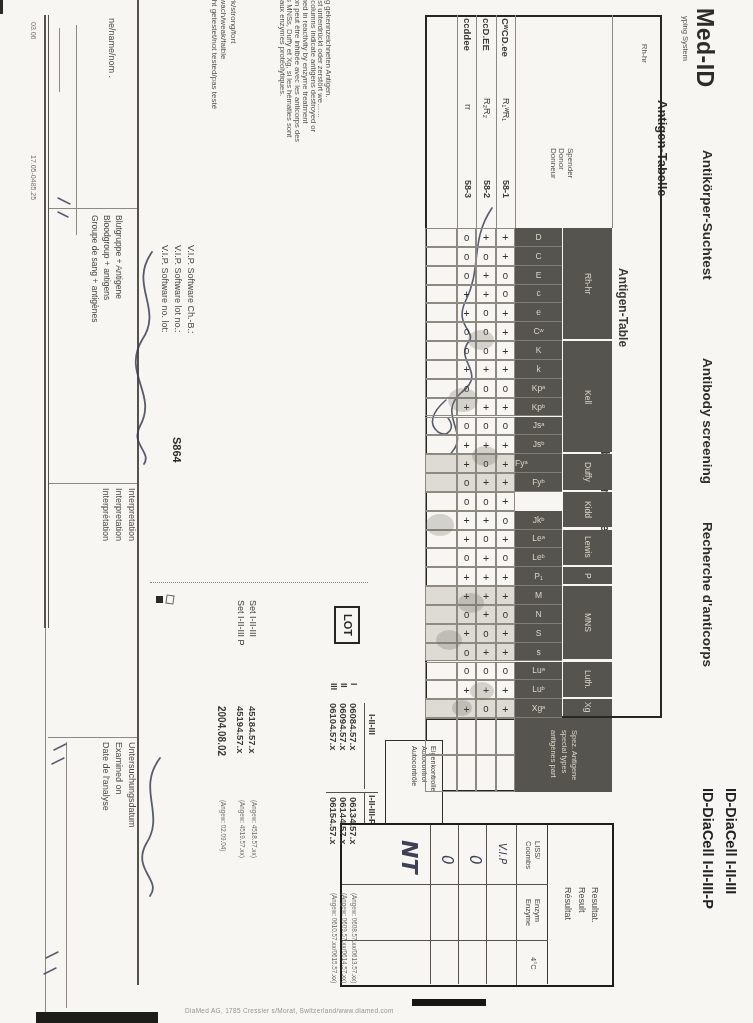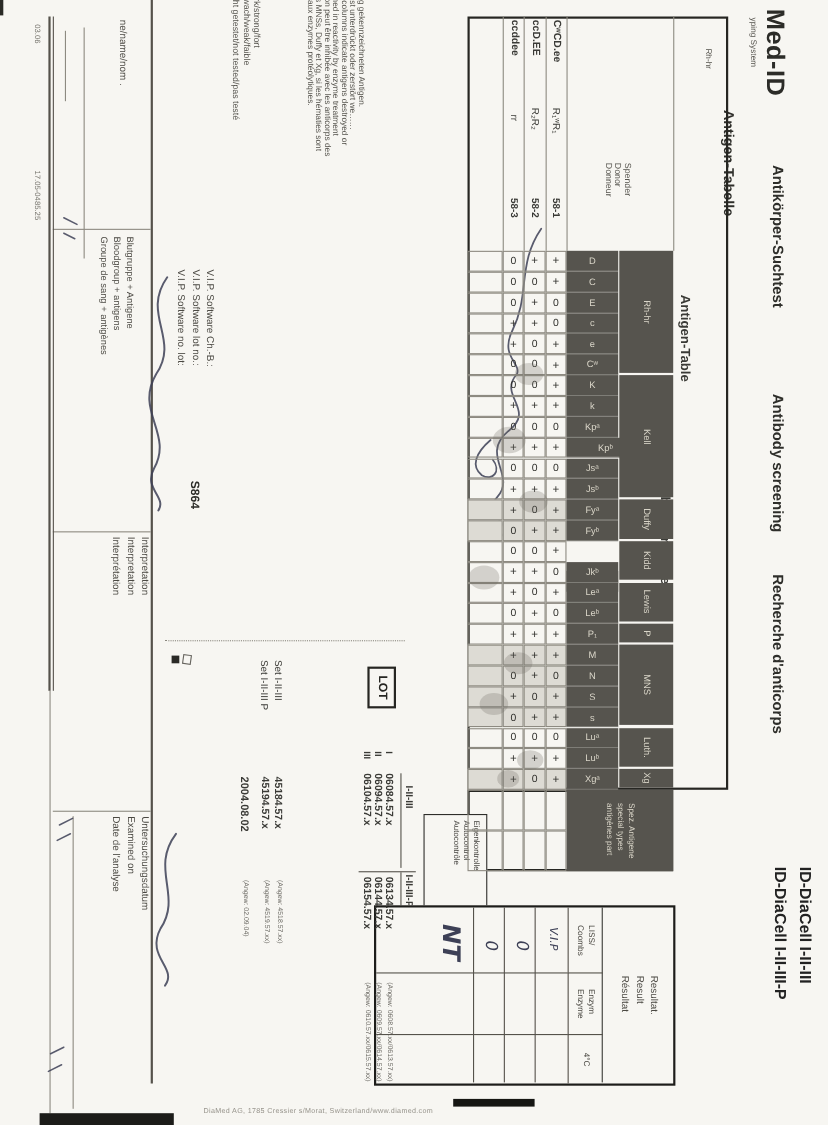--- a/index.html
+++ b/index.html
@@ -275,42 +275,42 @@
     <div class="cellsym" style="left:457px;top:378.8px;width:19.3px;height:18.846px;font-size:9.5px;">0</div>
     <div class="cellsym" style="left:476.3px;top:378.8px;width:19.3px;height:18.846px;font-size:9.5px;">0</div>
     <div class="cellsym" style="left:495.6px;top:378.8px;width:19.4px;height:18.846px;font-size:9.5px;">0</div>
     <div class="dark" style="position:absolute;left:515px;top:378.8px;width:47px;height:17.846px;display:flex;align-items:center;justify-content:center;border-bottom:1px solid rgba(247,246,242,.25);">
       <span style="font-size: 8.5px;">Kpᵃ</span>
     </div>
     <div class="cellsym" style="left:425px;top:397.6px;width:32px;height:18.846px;"></div>
     <div class="cellsym" style="left:457px;top:397.6px;width:19.3px;height:18.846px;font-size:10.5px;">+</div>
     <div class="cellsym" style="left:476.3px;top:397.6px;width:19.3px;height:18.846px;font-size:10.5px;">+</div>
     <div class="cellsym" style="left:495.6px;top:397.6px;width:19.4px;height:18.846px;font-size:10.5px;">+</div>
-    <div class="dark" style="position:absolute;left:515px;top:397.6px;width:47px;height:17.846px;display:flex;align-items:center;justify-content:center;border-bottom:1px solid rgba(247,246,242,.25);padding-left:12px;">
+    <div class="dark" style="position:absolute;left:515px;top:397.6px;width:47px;height:17.846px;display:flex;align-items:center;justify-content:center;border-bottom:1px solid rgba(247,246,242,.25);">
       <span style="font-size: 8.5px;">Kpᵇ</span>
     </div>
     <div class="cellsym" style="left:425px;top:416.5px;width:32px;height:18.846px;"></div>
     <div class="cellsym" style="left:457px;top:416.5px;width:19.3px;height:18.846px;font-size:9.5px;">0</div>
     <div class="cellsym" style="left:476.3px;top:416.5px;width:19.3px;height:18.846px;font-size:9.5px;">0</div>
     <div class="cellsym" style="left:495.6px;top:416.5px;width:19.4px;height:18.846px;font-size:9.5px;">0</div>
     <div class="dark" style="position:absolute;left:515px;top:416.5px;width:47px;height:17.846px;display:flex;align-items:center;justify-content:center;border-bottom:1px solid rgba(247,246,242,.25);">
       <span style="font-size: 8.5px;">Jsᵃ</span>
     </div>
     <div class="cellsym" style="left:425px;top:435.3px;width:32px;height:18.846px;"></div>
     <div class="cellsym" style="left:457px;top:435.3px;width:19.3px;height:18.846px;font-size:10.5px;">+</div>
     <div class="cellsym" style="left:476.3px;top:435.3px;width:19.3px;height:18.846px;font-size:10.5px;">+</div>
     <div class="cellsym" style="left:495.6px;top:435.3px;width:19.4px;height:18.846px;font-size:10.5px;">+</div>
     <div class="dark" style="position:absolute;left:515px;top:435.3px;width:47px;height:17.846px;display:flex;align-items:center;justify-content:center;border-bottom:1px solid rgba(247,246,242,.25);">
       <span style="font-size: 8.5px;">Jsᵇ</span>
     </div>
     <div class="cellsym" style="left:425px;top:454.2px;width:32px;height:18.846px;background:#dddbd4;"></div>
     <div class="cellsym" style="left:457px;top:454.2px;width:19.3px;height:18.846px;font-size:10.5px;background:#dddbd4;">+</div>
     <div class="cellsym" style="left:476.3px;top:454.2px;width:19.3px;height:18.846px;font-size:9.5px;background:#dddbd4;">0</div>
     <div class="cellsym" style="left:495.6px;top:454.2px;width:19.4px;height:18.846px;font-size:10.5px;background:#dddbd4;">+</div>
-    <div class="dark" style="position:absolute;left:515px;top:454.2px;width:47px;height:17.846px;display:flex;align-items:center;justify-content:center;border-bottom:1px solid rgba(247,246,242,.25);">
+    <div class="dark" style="position:absolute;left:515px;top:454.2px;width:47px;height:17.846px;display:flex;align-items:center;justify-content:flex-start;border-bottom:1px solid rgba(247,246,242,.25);">
       <span style="font-size: 8.5px;">Fyᵃ</span>
     </div>
     <div class="cellsym" style="left:425px;top:473.0px;width:32px;height:18.846px;background:#dddbd4;"></div>
     <div class="cellsym" style="left:457px;top:473.0px;width:19.3px;height:18.846px;font-size:9.5px;background:#dddbd4;">0</div>
     <div class="cellsym" style="left:476.3px;top:473.0px;width:19.3px;height:18.846px;font-size:10.5px;background:#dddbd4;">+</div>
     <div class="cellsym" style="left:495.6px;top:473.0px;width:19.4px;height:18.846px;font-size:10.5px;background:#dddbd4;">+</div>
     <div class="dark" style="position:absolute;left:515px;top:473.0px;width:47px;height:17.846px;display:flex;align-items:center;justify-content:center;border-bottom:1px solid rgba(247,246,242,.25);">
       <span style="font-size: 8.5px;">Fyᵇ</span>
     </div>
     <div class="cellsym" style="left:425px;top:491.8px;width:32px;height:18.846px;"></div>

